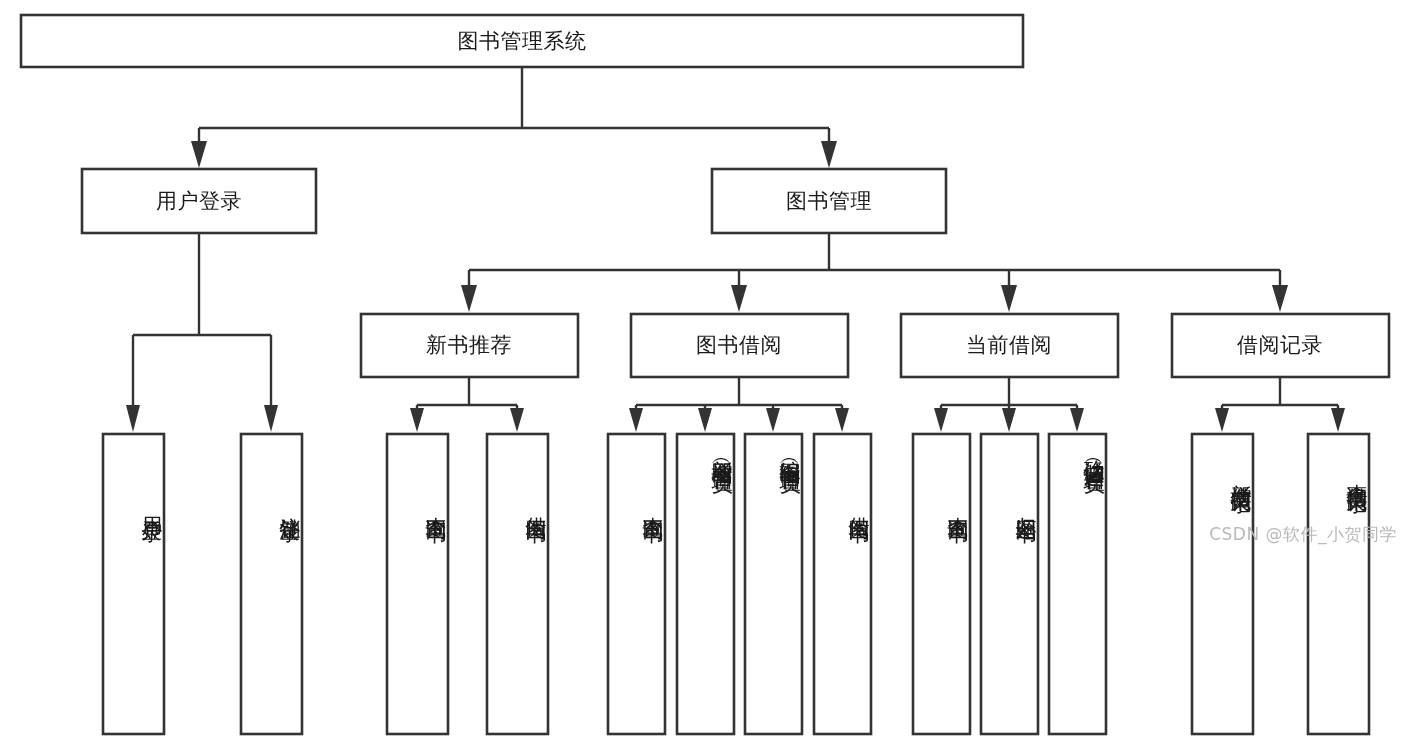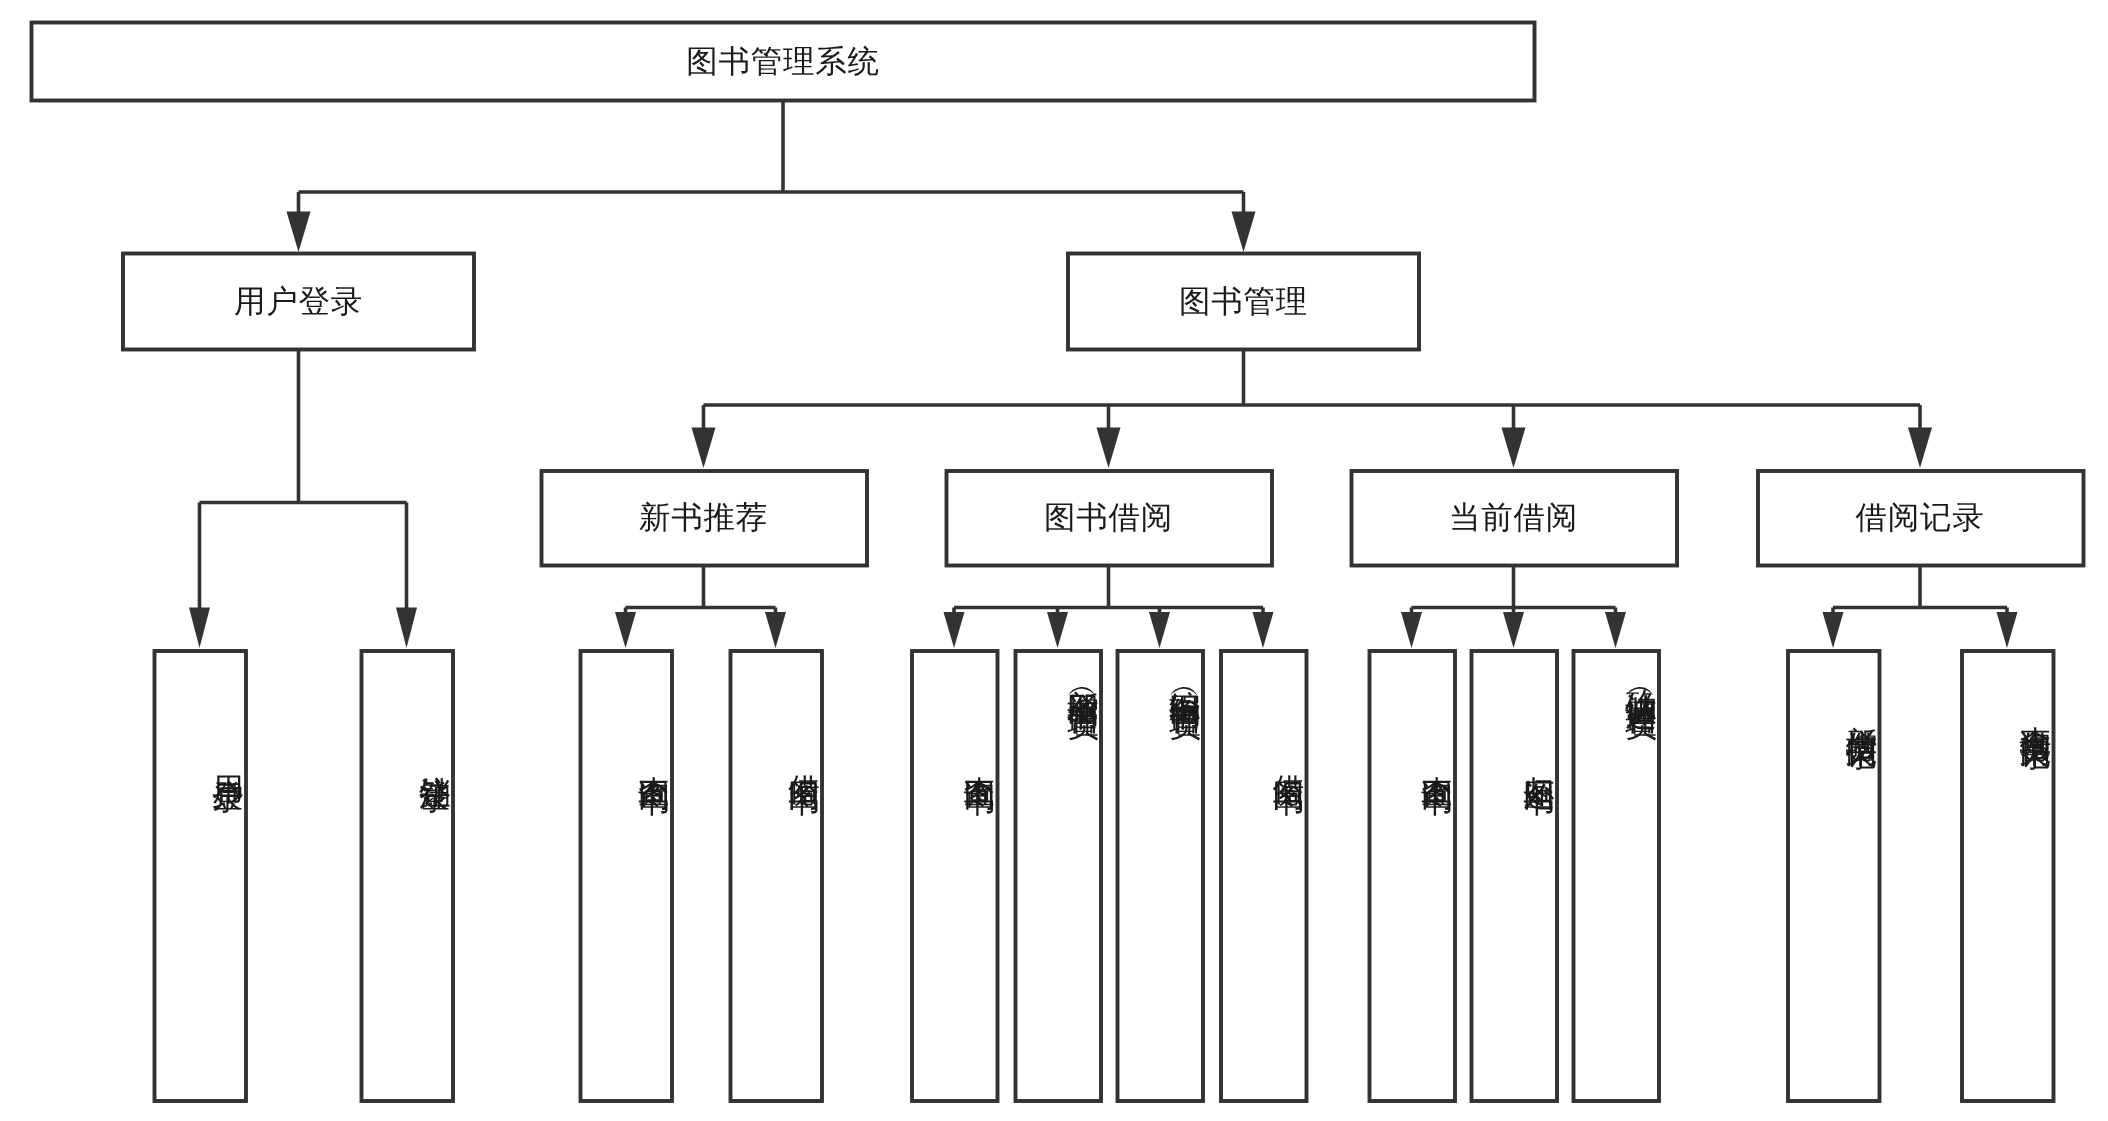--- a/index.html
+++ b/index.html
@@ -228,14 +228,15 @@
   <div class="vlabel" style="left:745px; top:443px; width:57px;">编辑图书（管理员）</div>
   <div class="vlabel" style="left:814px; top:500px; width:57px;">借阅图书</div>
 
   <div class="vlabel" style="left:913px; top:500px; width:57px;">查询图书</div>
   <div class="vlabel" style="left:981px; top:500px; width:57px;">归还图书</div>
   <div class="vlabel" style="left:1049px; top:443px; width:57px;">确认归还（管理员）</div>
 
   <div class="vlabel" style="left:1192px; top:467px; width:61px;">新增借阅记录</div>
   <div class="vlabel" style="left:1308px; top:467px; width:61px;">查询借阅记录</div>
 
+  <div class="watermark">CSDN @软件_小贺同学</div>
 
 </div>
 
 </body></html>

